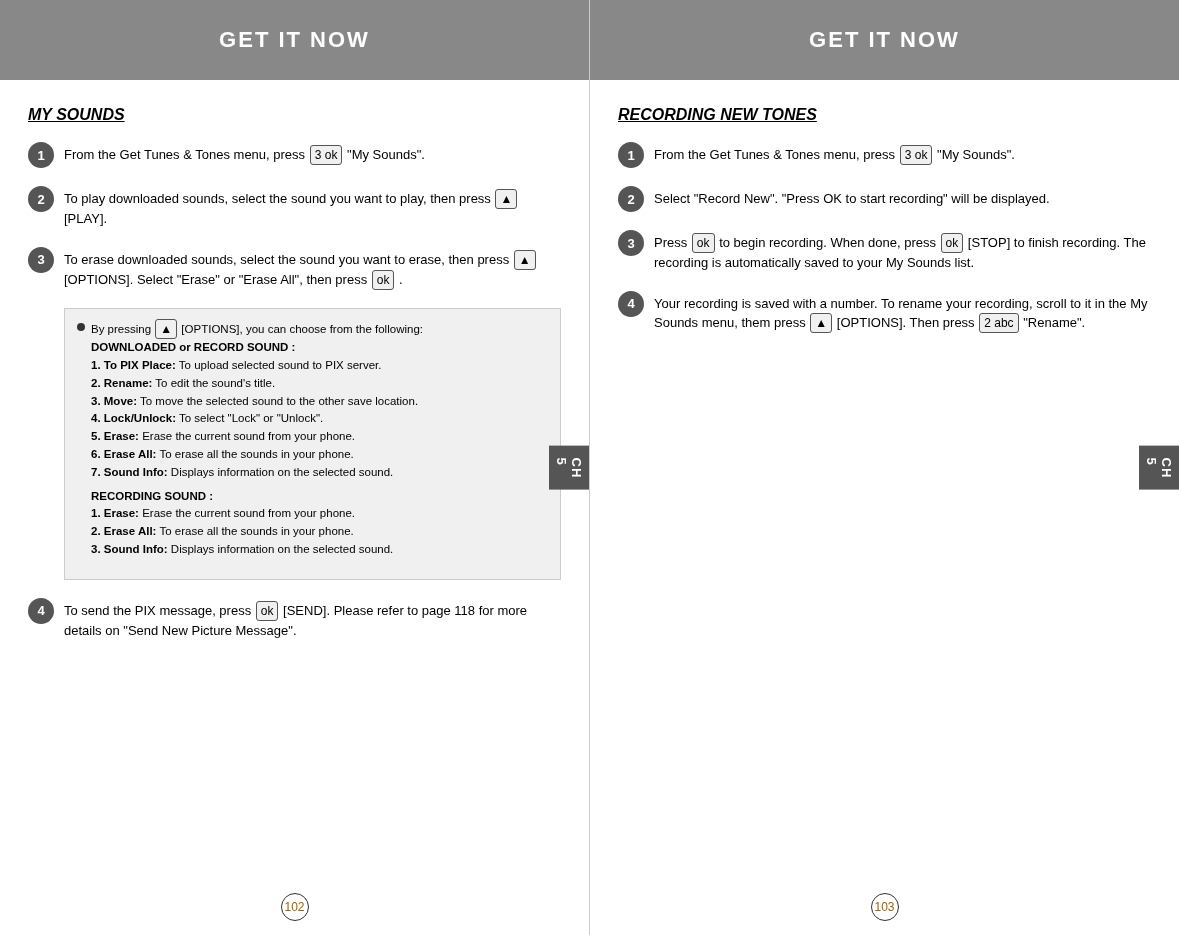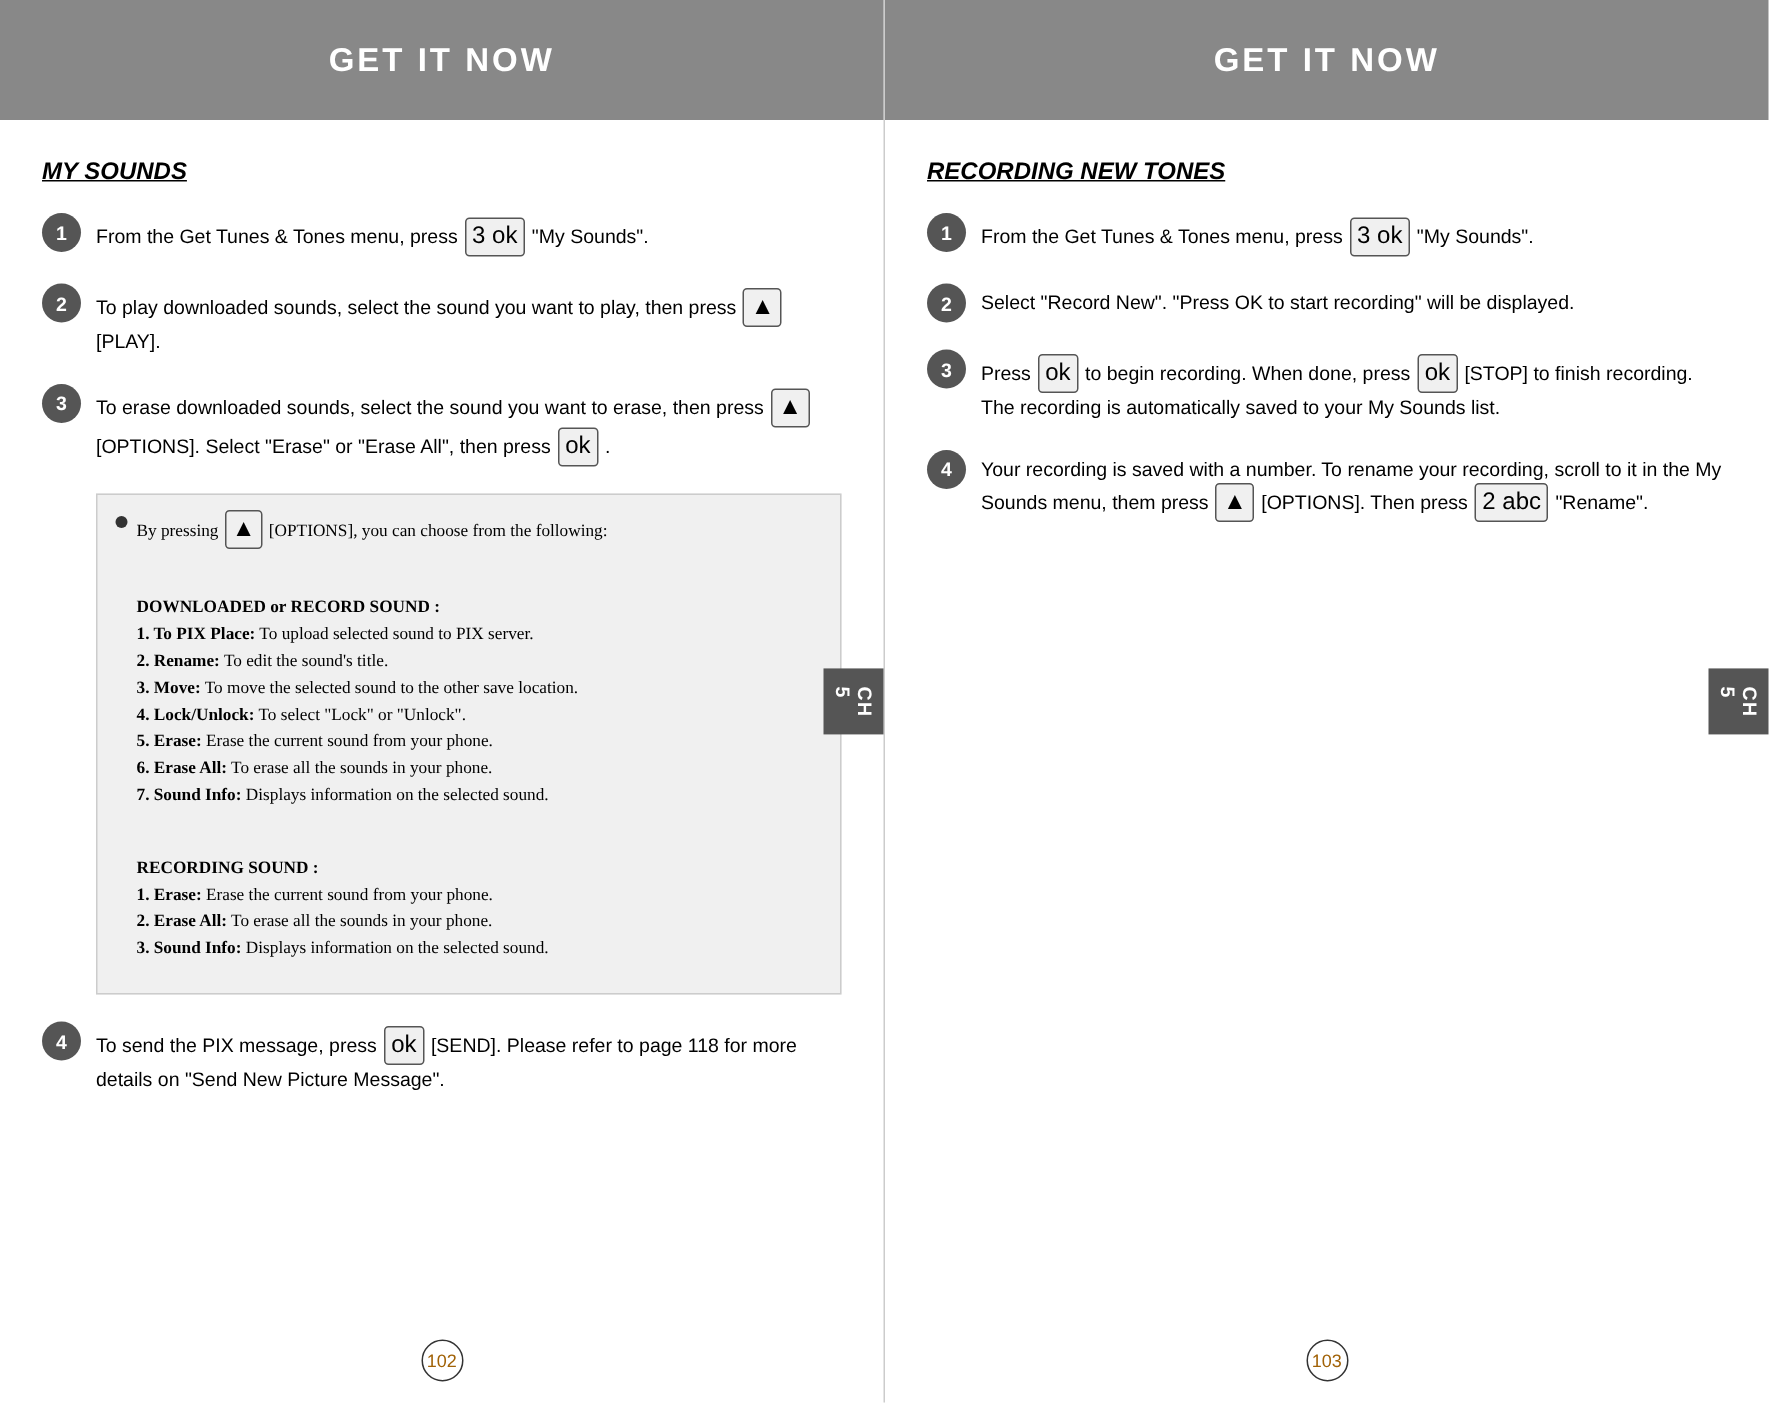--- a/index.html
+++ b/index.html
@@ -98,34 +98,33 @@
       font-size: 13px;
       line-height: 1.5;
       padding-top: 3px;
     }
 
     .btn-icon {
       display: inline-block;
       border: 1px solid #555;
       border-radius: 3px;
       padding: 0px 4px;
-      font-size: 16px;
+      font-size: 12px;
       background: #f0f0f0;
       margin: 0 1px;
       white-space: nowrap;
     }
 
     .info-box {
       background: #f0f0f0;
       border: 1px solid #ccc;
       margin: 8px 0 18px 36px;
       padding: 10px 12px;
       font-size: 11.5px;
       line-height: 1.55;
-      font-family: Liberation Serif, serif;
     }
 
     .info-box .bullet {
       display: flex;
       gap: 6px;
       margin-bottom: 4px;
     }
 
     .bullet-dot {
       min-width: 8px;
@@ -135,21 +134,20 @@
       margin-top: 4px;
       flex-shrink: 0;
     }
 
     .info-box b {
       font-weight: bold;
     }
 
     .info-section {
       margin-bottom: 6px;
-      margin-top: 31px;
     }
 
     .page-number {
       position: absolute;
       bottom: 14px;
       left: 50%;
       transform: translateX(-50%);
       font-size: 12px;
       color: #a16207;
       border: 1px solid #333;

